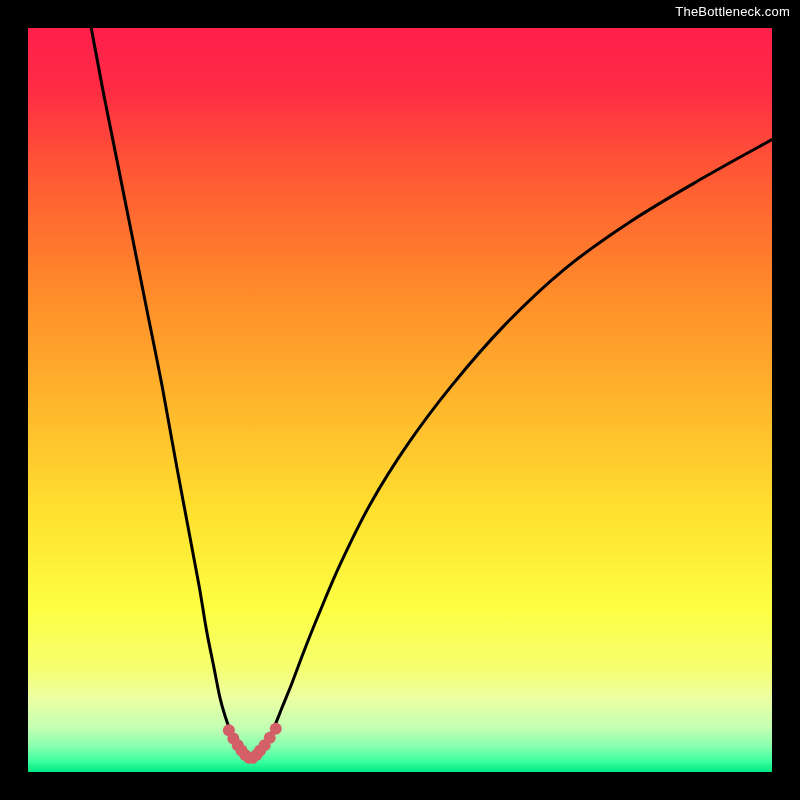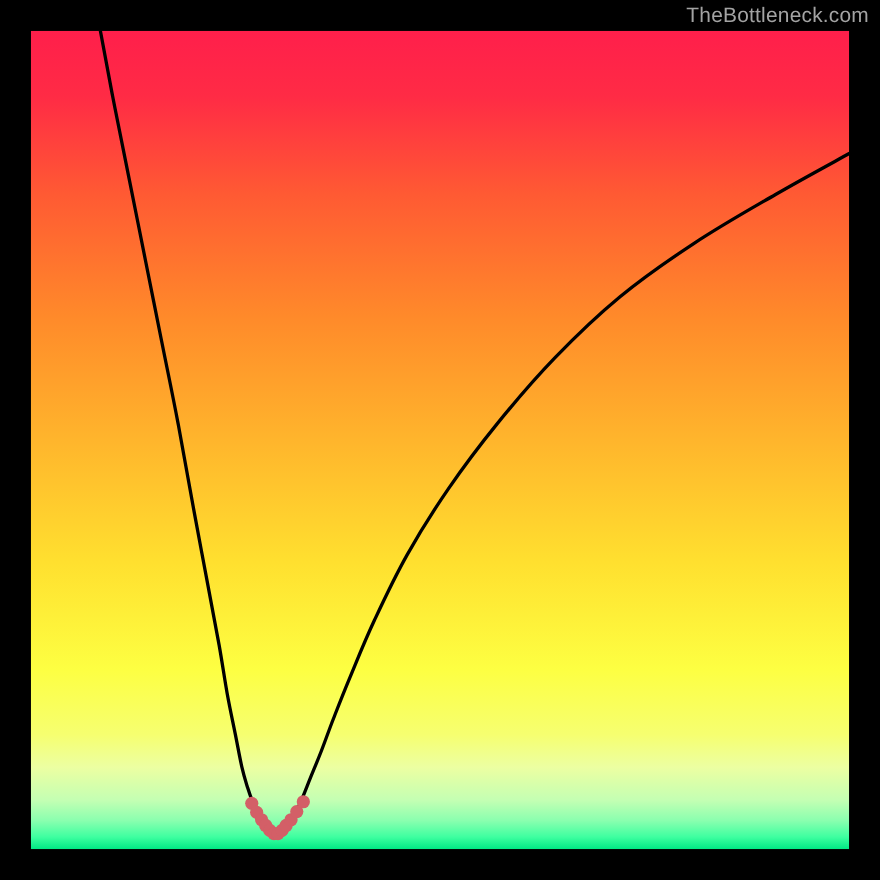--- a/index.html
+++ b/index.html
@@ -16,22 +16,22 @@
     left: 28px;
     top: 28px;
     width: 744px;
     height: 744px;
     background: #000;
   }
   .watermark {
     position: absolute;
     top: 4px;
     right: 10px;
-    color: #a3a3a3;
-    font-size: 19px;
+    color: #ffffff;
+    font-size: 13px;
     font-weight: 500;
     letter-spacing: 0.2px;
     z-index: 5;
   }
   svg {
     display: block;
   }
 </style>
 </head>
 <body>

